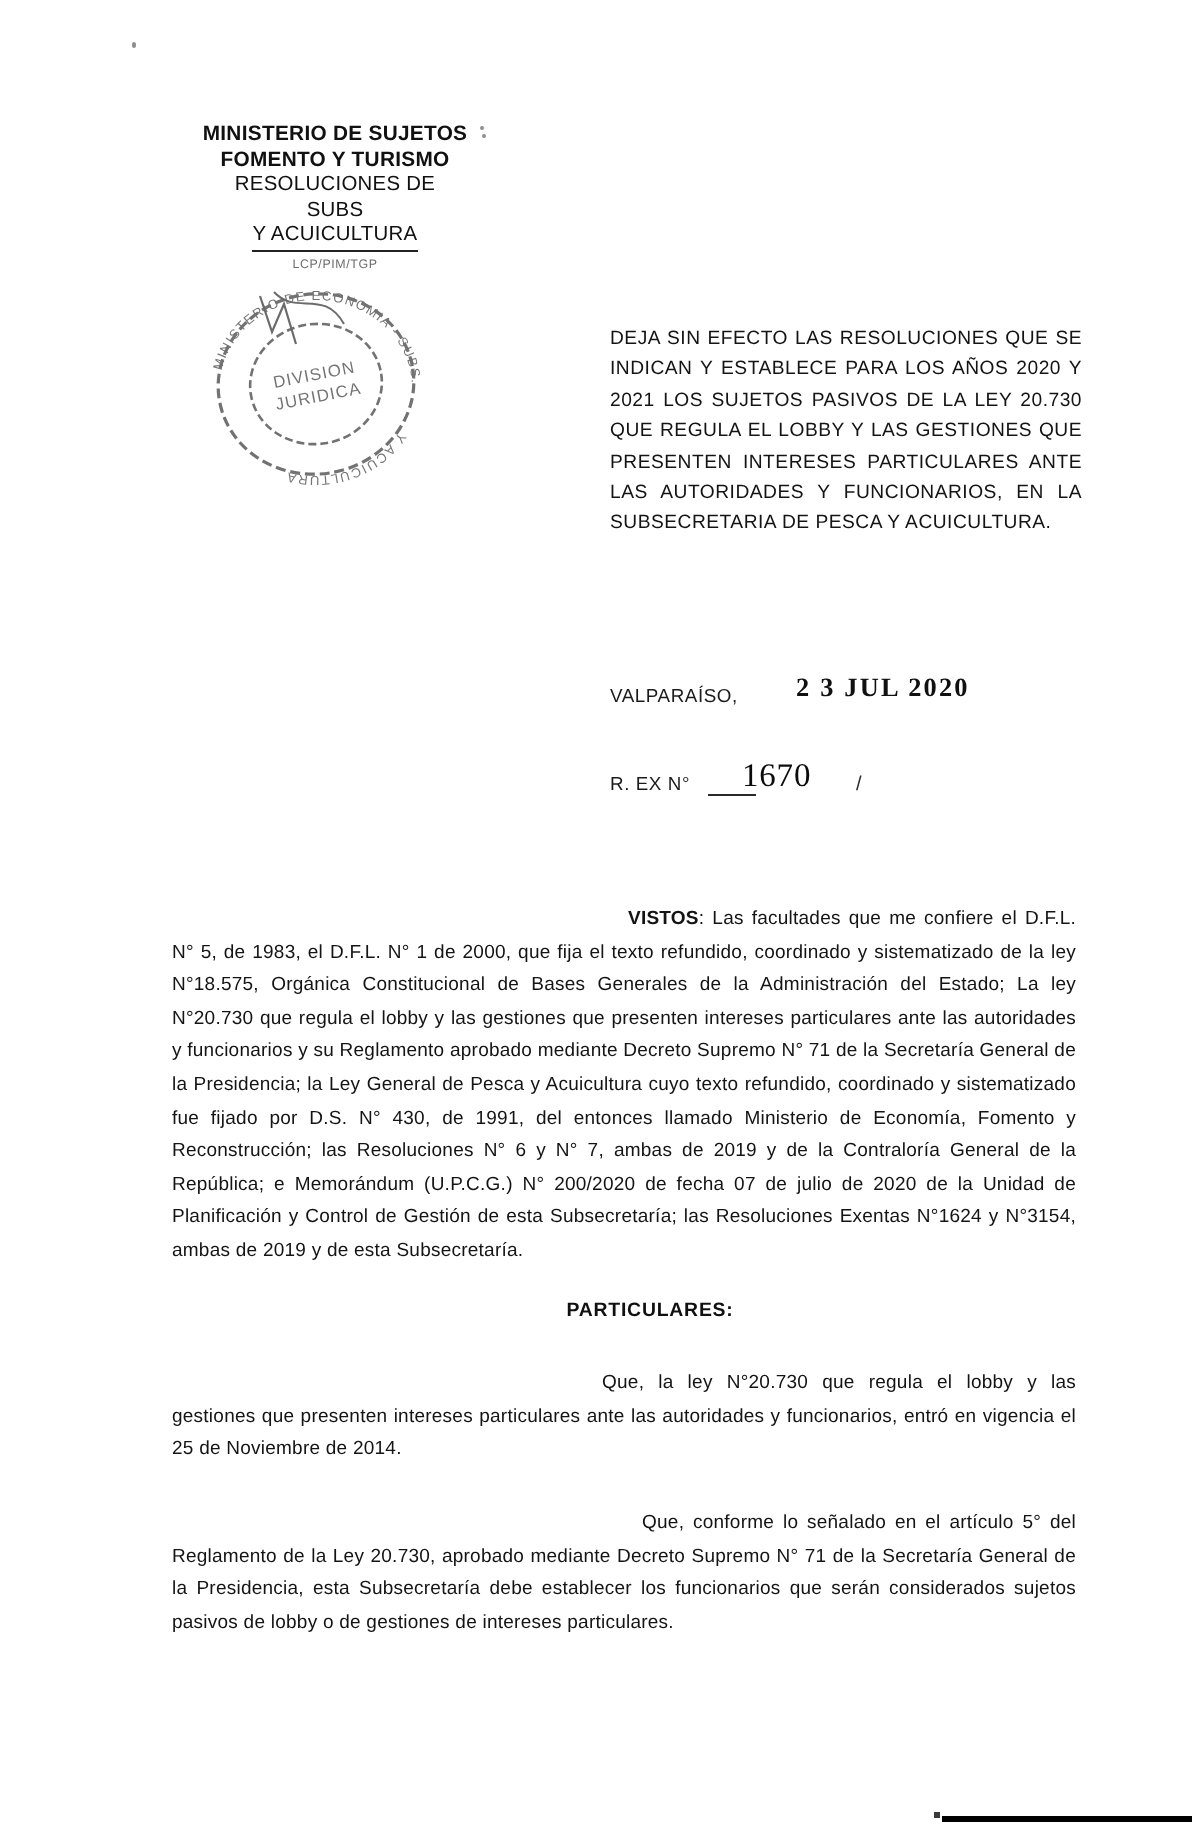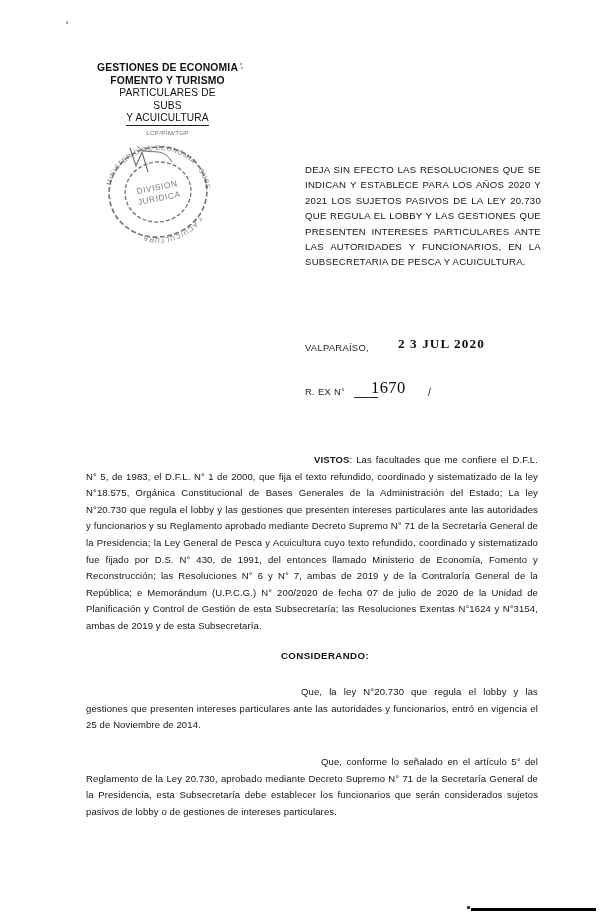--- a/index.html
+++ b/index.html
@@ -198,23 +198,23 @@
     height: 3px;
     background: #3a3a3a;
   }
 </style>
 </head>
 <body>
 
 <div id="page">
 
   <div id="letterhead">
-    <span class="lh-line lh-bold">GESTIONES DE ECONOMIA</span>
+    <span class="lh-line lh-bold">MINISTERIO DE SUJETOS</span>
     <span class="lh-line lh-bold">FOMENTO Y TURISMO</span>
-    <span class="lh-line">PARTICULARES DE</span>
+    <span class="lh-line">RESOLUCIONES DE</span>
     <span class="lh-line">SUBS</span>
     <span class="lh-line"><span class="lh-underline">Y ACUICULTURA</span></span>
     <span id="lh-code">LCP/PIM/TGP</span>
   </div>
 
   <div id="stamp">
     <svg width="124" height="112" viewBox="0 0 124 112">
       <defs>
         <path id="arcOut" d="M 14,62 A 48,44 0 1 1 110,62" fill="none"></path>
         <path id="arcOutLow" d="M 110,62 A 48,44 0 1 1 14,62" fill="none"></path>
@@ -248,21 +248,21 @@
     <span id="resnum-rule"></span>
     <span id="resnum-value">1670</span>
     <span id="resnum-tail">/</span>
   </div>
 
   <div class="body-para" id="vistos">
     <span class="indent"></span><b>VISTOS</b><span>: Las facultades que me confiere  el D.F.L. N° 5, de 1983, el D.F.L.  N° 1 de  2000,  que  fija el texto refundido, coordinado y sistematizado de la ley N°18.575, Orgánica Constitucional de Bases Generales de la Administración del Estado; La ley N°20.730 que regula el lobby y las gestiones que presenten intereses particulares ante las autoridades y funcionarios y su Reglamento aprobado mediante Decreto Supremo N° 71 de la Secretaría General de la Presidencia; la Ley General de Pesca y Acuicultura cuyo texto  refundido, coordinado y sistematizado fue fijado por D.S. N° 430, de 1991, del entonces llamado Ministerio de Economía, Fomento y Reconstrucción;  las Resoluciones N° 6 y N° 7, ambas de 2019 y de la Contraloría General de la República; e Memorándum (U.P.C.G.) N° 200/2020 de fecha 07 de julio de 2020 de la Unidad de Planificación y Control de Gestión de esta Subsecretaría; las Resoluciones Exentas N°1624 y N°3154, ambas de 2019 y de esta Subsecretaría.</span>
   </div>
 
   <div id="considerando-heading">
-    <span>CONSIDERANDO:</span>
+    <span>PARTICULARES:</span>
   </div>
 
   <div class="body-para" id="para-1">
     <span class="indent-mid"></span><span>Que,  la  ley N°20.730 que regula el lobby y las gestiones que presenten intereses particulares ante las autoridades y funcionarios, entró en vigencia el 25 de Noviembre de 2014.</span>
   </div>
 
   <div class="body-para" id="para-2">
     <span class="indent-wide"></span><span>Que, conforme lo señalado en el artículo 5° del Reglamento de la Ley 20.730, aprobado mediante Decreto Supremo N° 71 de la Secretaría General de la Presidencia, esta Subsecretaría debe establecer los funcionarios que serán considerados sujetos pasivos de lobby o de gestiones de intereses particulares.</span>
   </div>
 

